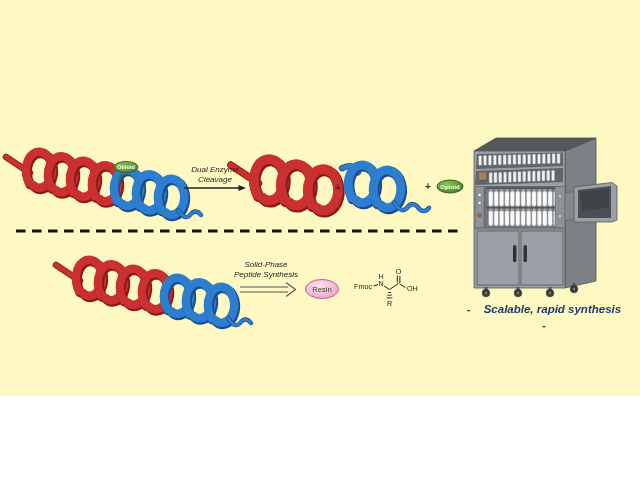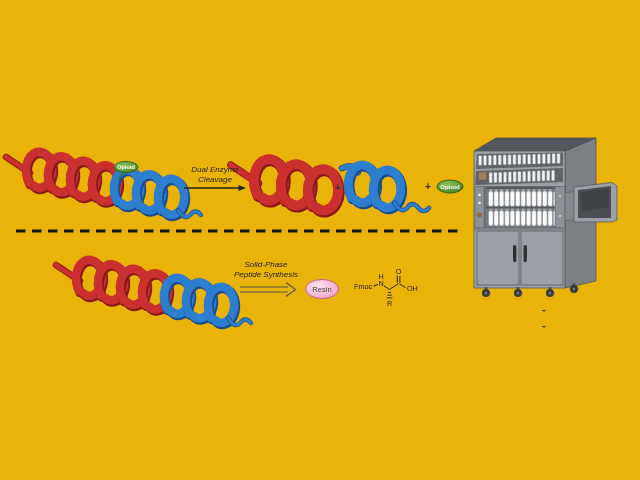--- a/index.html
+++ b/index.html
@@ -1,16 +1,16 @@
 <!DOCTYPE html>
 <html><head>
 <meta charset="utf-8">
 <style>
   html,body{margin:0;padding:0;background:#fff;}
-  .stage{position:relative;width:640px;height:480px;background:#eab308;overflow:hidden;
+  .stage{position:relative;width:640px;height:396px;background:#fef9c3;overflow:hidden;
          font-family:"Liberation Sans",sans-serif;}
   .stage svg{position:absolute;left:0;top:0;}
   text{font-family:"Liberation Sans",sans-serif;}
   .arrow-label{font-size:8px;font-style:italic;fill:#222;}
   .plus{font-size:10px;font-weight:bold;fill:#333;}
   .tag-text{font-weight:bold;fill:#ffffff;}
   .resin-text{font-size:7.6px;fill:#3c3c3c;}
   .chem{font-size:7.2px;fill:#222;}
   .benefits{position:absolute;left:450px;top:302px;width:188px;
             color:#1e3a6d;font-weight:bold;font-style:italic;font-size:11.5px;line-height:15.5px;}
@@ -286,19 +286,20 @@
     <polygon points="103,68 113,66 113,94 103,96" fill="#84898e" stroke="#565a60" stroke-width="0.6"></polygon>
     <polygon points="112,62 150,57.5 155,61 155,95 150,97 112,97" fill="#9aa0a6" stroke="#565a60" stroke-width="0.8"></polygon>
     <polygon points="116,65 149,61 149,93 116,93" fill="#4b4f54"></polygon>
     <polygon points="118,67 147,63.5 147,82 120,86" fill="#3f4348"></polygon>
   </g>
 </svg>
 
 <div class="benefits">
   <div class="benefit-row">
     <span>-</span>
+    <span>Scalable, rapid synthesis</span>
   </div>
   <div class="benefit-row">
     <span>-</span>
   </div>
 </div>
 
 </div>
 
 </body></html>

